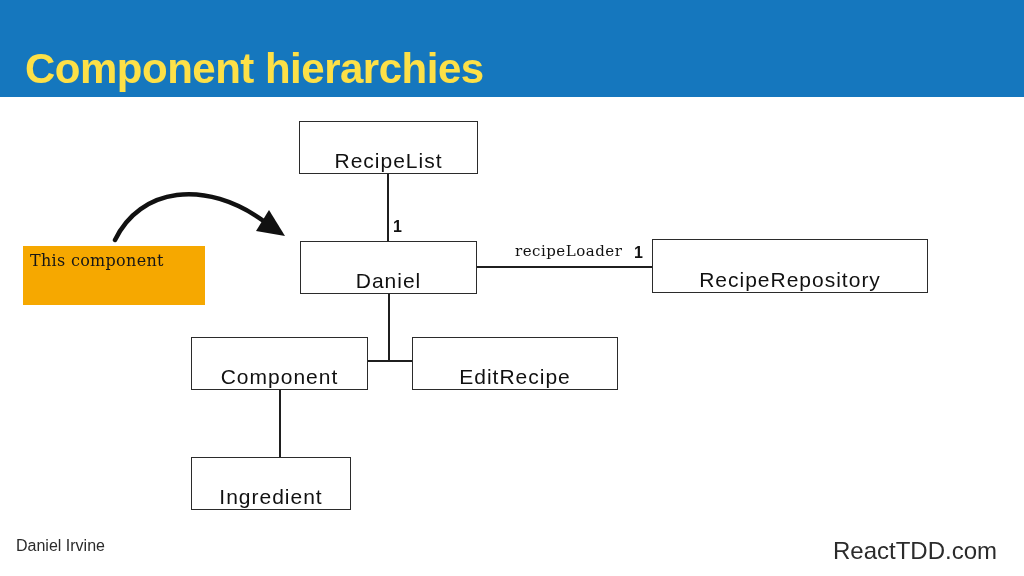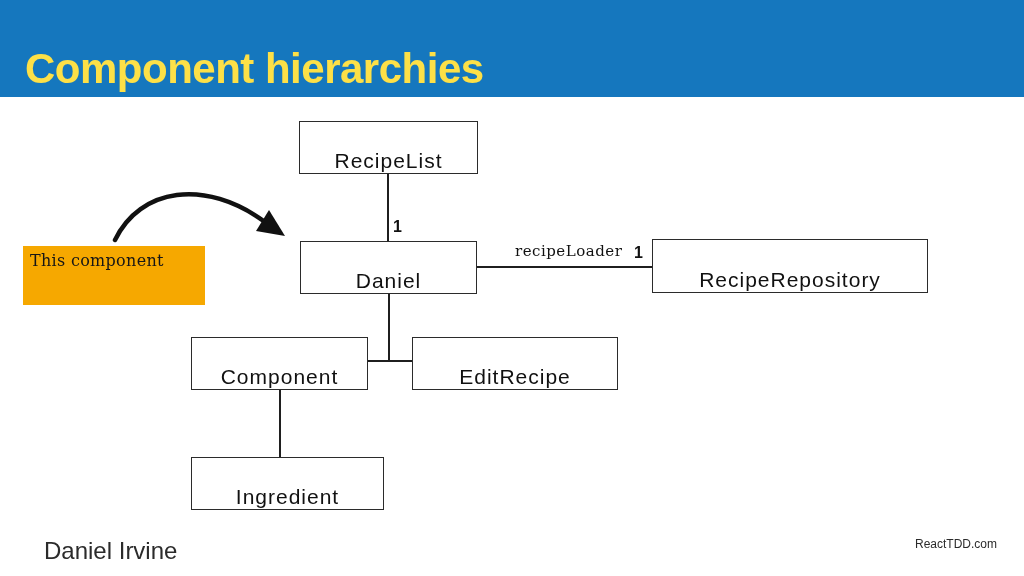--- a/index.html
+++ b/index.html
@@ -38,21 +38,21 @@
     font-family: Liberation Sans, sans-serif;
     font-size: 21px;
     letter-spacing: 1px;
     color: #111111;
   }
   .node-recipelist       { left: 299px; top: 121px; width: 179px; height: 53px; }
   .node-recipe           { left: 300px; top: 241px; width: 177px; height: 53px; }
   .node-reciperepository { left: 652px; top: 239px; width: 276px; height: 54px; }
   .node-viewrecipe       { left: 191px; top: 337px; width: 177px; height: 53px; }
   .node-editrecipe       { left: 412px; top: 337px; width: 206px; height: 53px; }
-  .node-ingredient       { left: 191px; top: 457px; width: 193px; height: 53px; }
+  .node-ingredient       { left: 191px; top: 457px; width: 160px; height: 53px; }
   .edge {
     position: absolute;
     background: #1f1f1f;
   }
   .edge-v-recipelist-recipe { left: 387px; top: 174px; width: 1.5px; height: 67px; }
   .edge-h-recipe-repository { left: 477px; top: 266px; width: 175px; height: 1.5px; }
   .edge-v-recipe-children   { left: 388px; top: 294px; width: 1.5px; height: 67px; }
   .edge-h-children          { left: 368px; top: 360px; width: 44px; height: 1.5px; }
   .edge-v-view-ingredient   { left: 279px; top: 390px; width: 1.5px; height: 67px; }
   .edge-label {
@@ -85,28 +85,28 @@
     color: #161616;
     letter-spacing: 0.3px;
   }
   .arrow-svg {
     position: absolute;
     left: 95px; top: 182px;
     width: 200px; height: 64px;
   }
   .footer-author {
     position: absolute;
-    left: 44px; top: 537px;
-    font-size: 24px;
+    left: 16px; top: 537px;
+    font-size: 16px;
     color: #2b2b2b;
   }
   .footer-site {
     position: absolute;
     right: 27px; top: 537px;
-    font-size: 12px;
+    font-size: 24px;
     color: #2b2b2b;
   }
 </style>
 </head>
 <body>
 
 <div class="slide">
 
   <div class="header-bar">
     <div class="slide-title">Component hierarchies</div>

